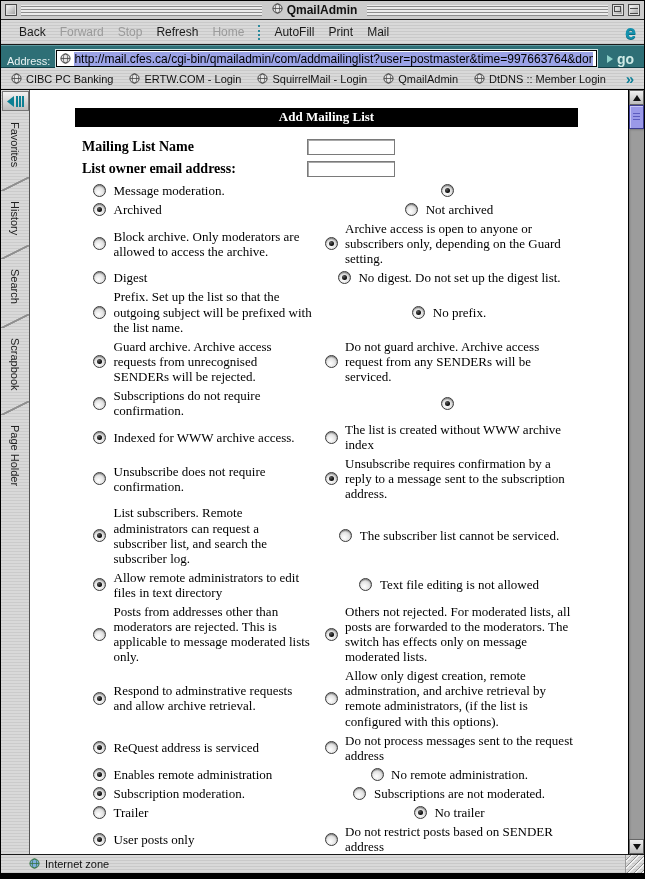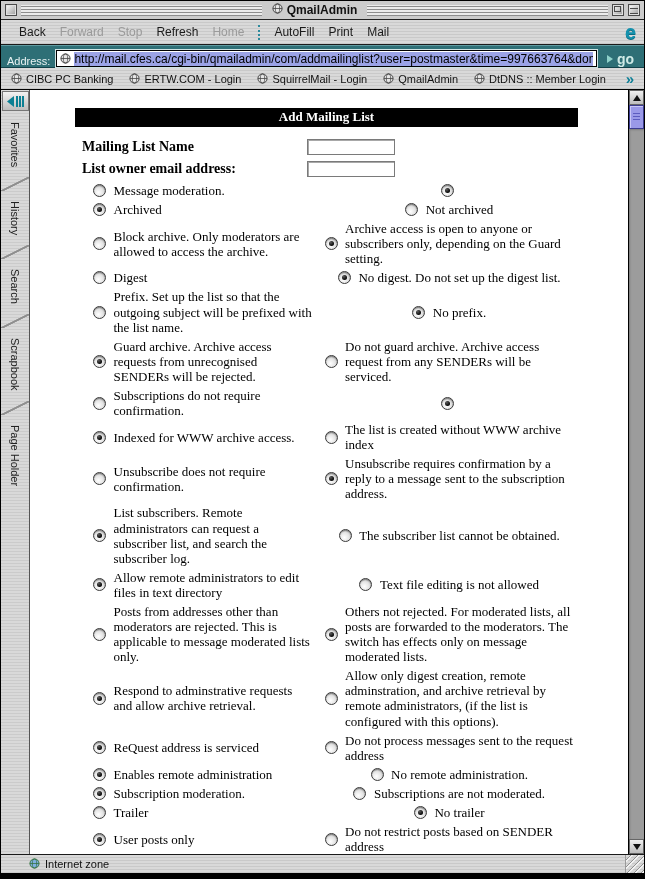--- a/index.html
+++ b/index.html
@@ -344,21 +344,21 @@
                   <div class="opt-half left">
                     <div class="radio-cell">
                       <div class="radio checked"></div>
                     </div>
                     <div class="opt-text">List subscribers. Remote administrators can request a subscriber list, and search the subscriber log.</div>
                   </div>
                   <div class="opt-half right">
                     <div class="radio-cell">
                       <div class="radio"></div>
                     </div>
-                    <div class="opt-text">The subscriber list cannot be obtained.</div>
+                    <div class="opt-text">The subscriber list cannot be serviced.</div>
                   </div>
                 </div>
                 <div class="opt-row">
                   <div class="opt-half left">
                     <div class="radio-cell">
                       <div class="radio checked"></div>
                     </div>
                     <div class="opt-text">Allow remote administrators to edit files in text directory</div>
                   </div>
                   <div class="opt-half right">

